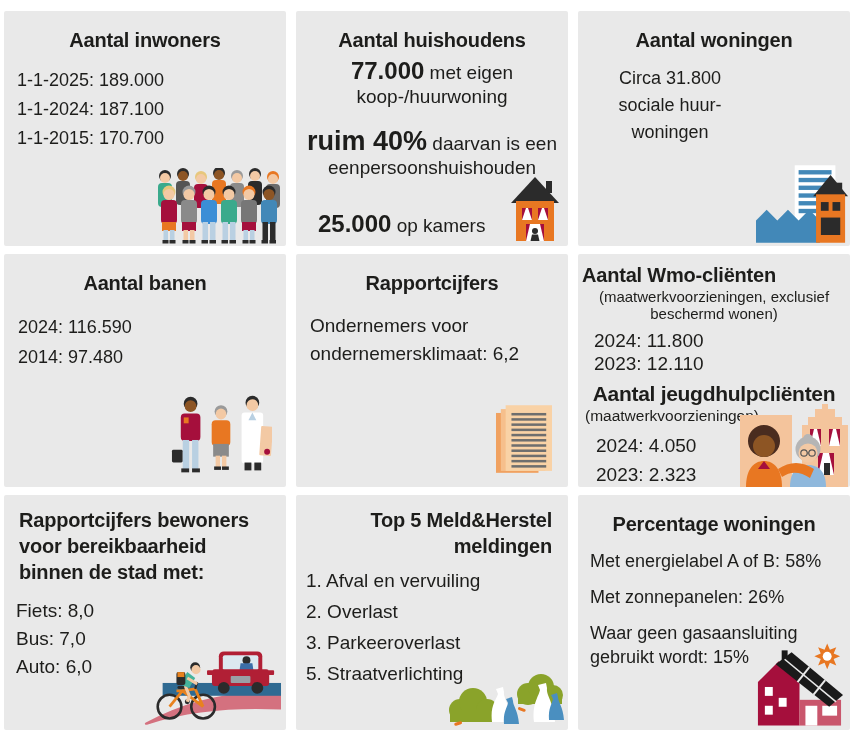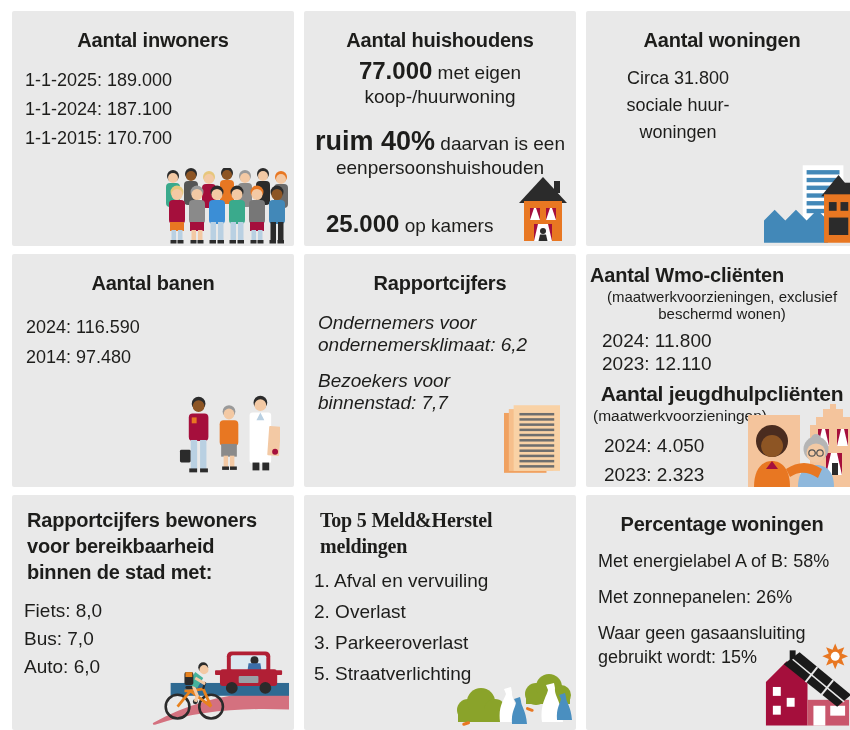--- a/index.html
+++ b/index.html
@@ -6,58 +6,58 @@
   body{
     width:850px;height:730px;background:#ffffff;
     font-family:"Liberation Sans","DejaVu Sans",sans-serif;
     color:#1d1d1b;overflow:hidden;
   }
   .grid{
     display:grid;
     grid-template-columns:282px 272px 272px;
     grid-template-rows:235px 233px 235px;
     column-gap:10px;row-gap:8px;
-    padding:11px 0 0 12px;box-sizing:border-box;
+    padding:11px 0 0 4px;box-sizing:border-box;
   }
   .card{background:#e9e9e9;position:relative;overflow:hidden;border-radius:2px;}
   .title{font-weight:bold;font-size:20px;text-align:center;margin:17px 6px 0;line-height:25px;letter-spacing:-0.2px;}
   .lines{font-size:18px;margin:13px 0 0 13px;line-height:29px;}
   .line{white-space:nowrap;}
 
   
   .stat1{width:200px;margin:6px auto 0;text-align:center;font-size:19px;line-height:24px;}
   .stat2{width:258px;margin:20px auto 0;text-align:center;font-size:19px;line-height:24px;}
   .stat3{margin:30px 0 0 22px;font-size:19px;}
   .big{font-weight:bold;font-size:24px;}
   .big2{font-weight:bold;font-size:27px;}
 
   
   .note{margin:12px 0 0 4px;width:176px;text-align:center;font-size:18px;line-height:27px;}
 
   
   .lines-banen{font-size:18px;margin:16px 0 0 14px;line-height:30px;}
 
   
-  .para{font-size:19px;line-height:22px;width:216px;margin:16px 0 0 14px;font-style:italic;}
+  .para{font-size:19px;line-height:28px;width:216px;margin:16px 0 0 14px;}
   .para + .para{margin-top:14px;}
 
   
   .title-tight{font-weight:bold;font-size:20px;text-align:left;margin:10px 4px 0;line-height:22px;letter-spacing:-0.2px;}
   .subtle{font-size:15px;line-height:17px;text-align:center;margin-top:2px;}
   .lines-wmo{font-size:19px;margin:7px 0 0 16px;line-height:23px;}
   .title2{font-weight:bold;font-size:21px;text-align:center;margin:7px 0 0;line-height:24px;letter-spacing:-0.3px;}
   .subtle2{font-size:15.5px;text-align:left;margin:1px 0 0 7px;}
   .lines-jeugd{font-size:19px;margin:6px 0 0 18px;line-height:29px;}
 
   
   .title-multi{font-weight:bold;font-size:20px;line-height:26px;width:252px;margin:12px auto 0;text-align:left;letter-spacing:-0.2px;}
   .lines-bereik{font-size:19px;margin:12px 0 0 12px;line-height:28px;}
 
   
-  .title-meld{font-weight:bold;font-size:20px;line-height:26px;width:240px;margin:12px auto 0;text-align:left;letter-spacing:-0.2px;font-family:Liberation Serif, serif;}
+  .title-meld{font-weight:bold;font-size:20px;line-height:26px;width:240px;margin:12px auto 0;text-align:right;letter-spacing:-0.2px;}
   .items{font-size:19px;margin:6px 0 0 10px;line-height:31px;}
 
   
   .pline{font-size:18px;line-height:24px;width:242px;margin:12px 0 0 12px;}
 
   .illu{position:absolute;}
   .i-crowd{right:3px;bottom:2px;width:128px;height:76px;}
   .i-house{right:8px;bottom:5px;width:50px;height:64px;}
   .i-buildings{right:2px;bottom:2px;width:92px;height:80px;}
   .i-people3{right:14px;bottom:3px;width:102px;height:90px;}
@@ -263,21 +263,20 @@
       <rect x="76" y="69" width="7" height="8" fill="#2b2b2b"></rect>
         <rect x="86" y="69" width="7" height="8" fill="#2b2b2b"></rect>
       <rect x="92" y="32" width="12" height="30" rx="1" fill="#f3c9a4" transform="rotate(4 98 47)"></rect>
       <circle cx="99" cy="58" r="3" fill="#a50f3c"></circle>
     </svg>
   </div>
 
   <div class="card">
     <div class="title">Rapportcijfers</div>
     <div class="para">Ondernemers voor ondernemersklimaat: 6,2</div>
-    <div class="para">Bezoekers voor binnenstad: 7,7</div>
     <svg class="illu i-papers" viewBox="0 0 58 72">
       <rect x="0" y="8" width="44" height="62" fill="#f0a160"></rect>
       <rect x="5" y="4" width="46" height="64" fill="#f6bf8c"></rect>
       <rect x="10" y="0" width="48" height="68" fill="#f9d2a6"></rect>
       <g fill="#6e6e6e">
         <rect x="16" y="8" width="36" height="2.6"></rect>
           <rect x="16" y="13.4" width="36" height="2.6"></rect>
         <rect x="16" y="18.8" width="36" height="2.6"></rect>
           <rect x="16" y="24.2" width="36" height="2.6"></rect>
         <rect x="16" y="29.6" width="36" height="2.6"></rect>

